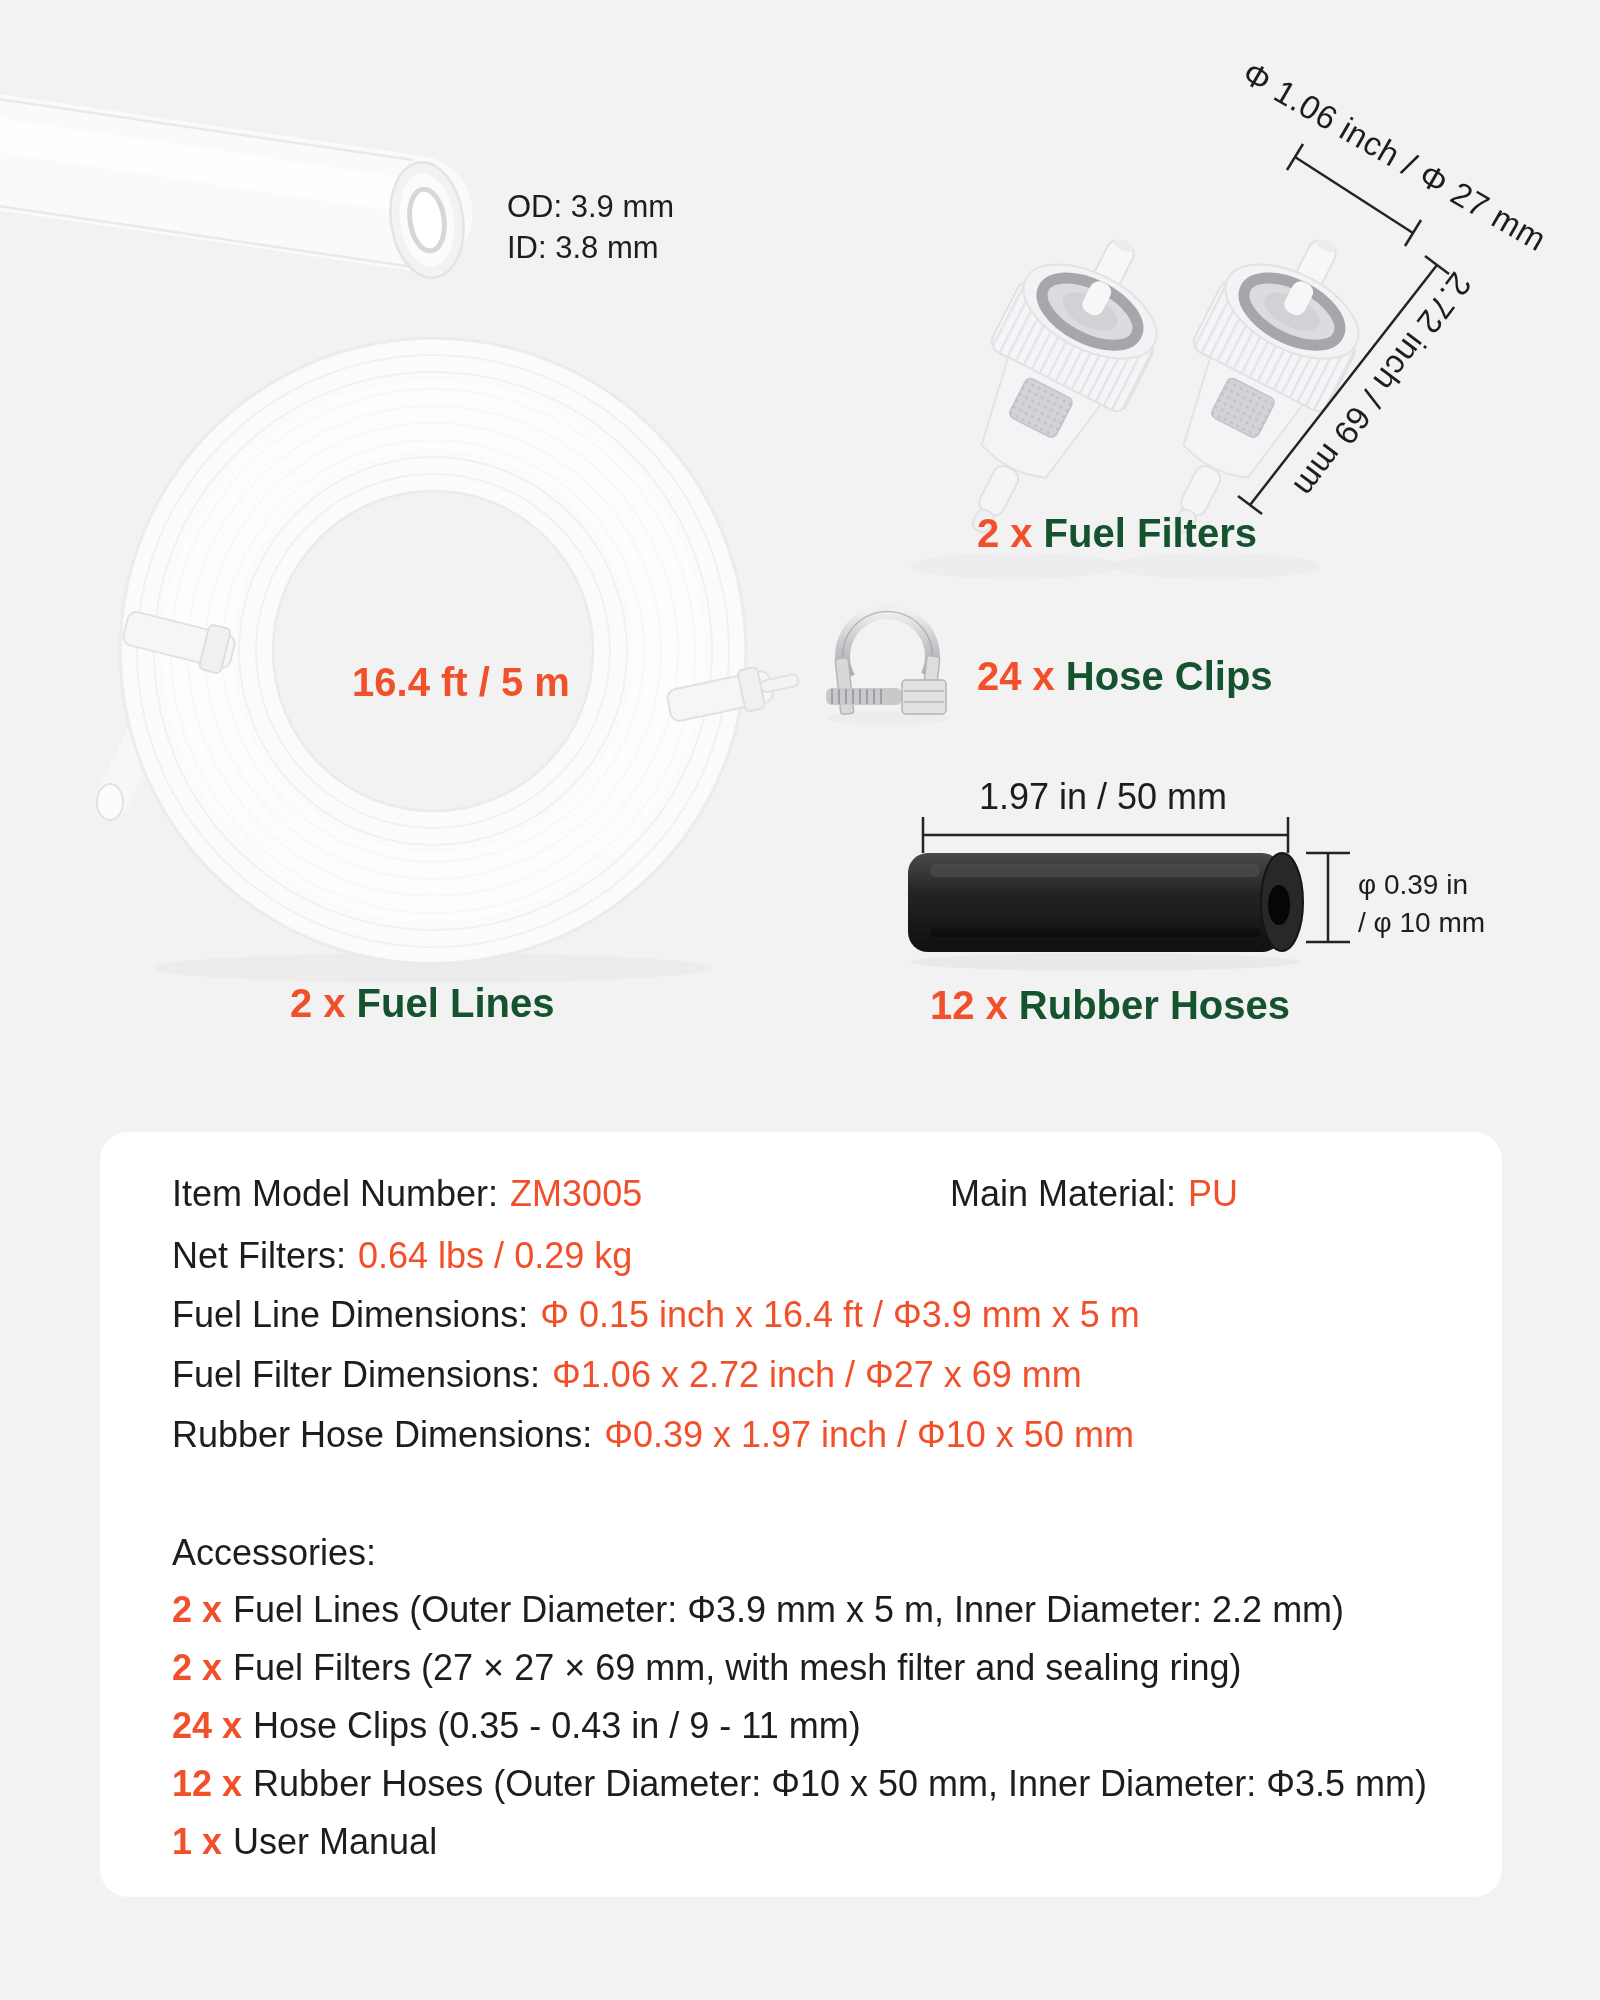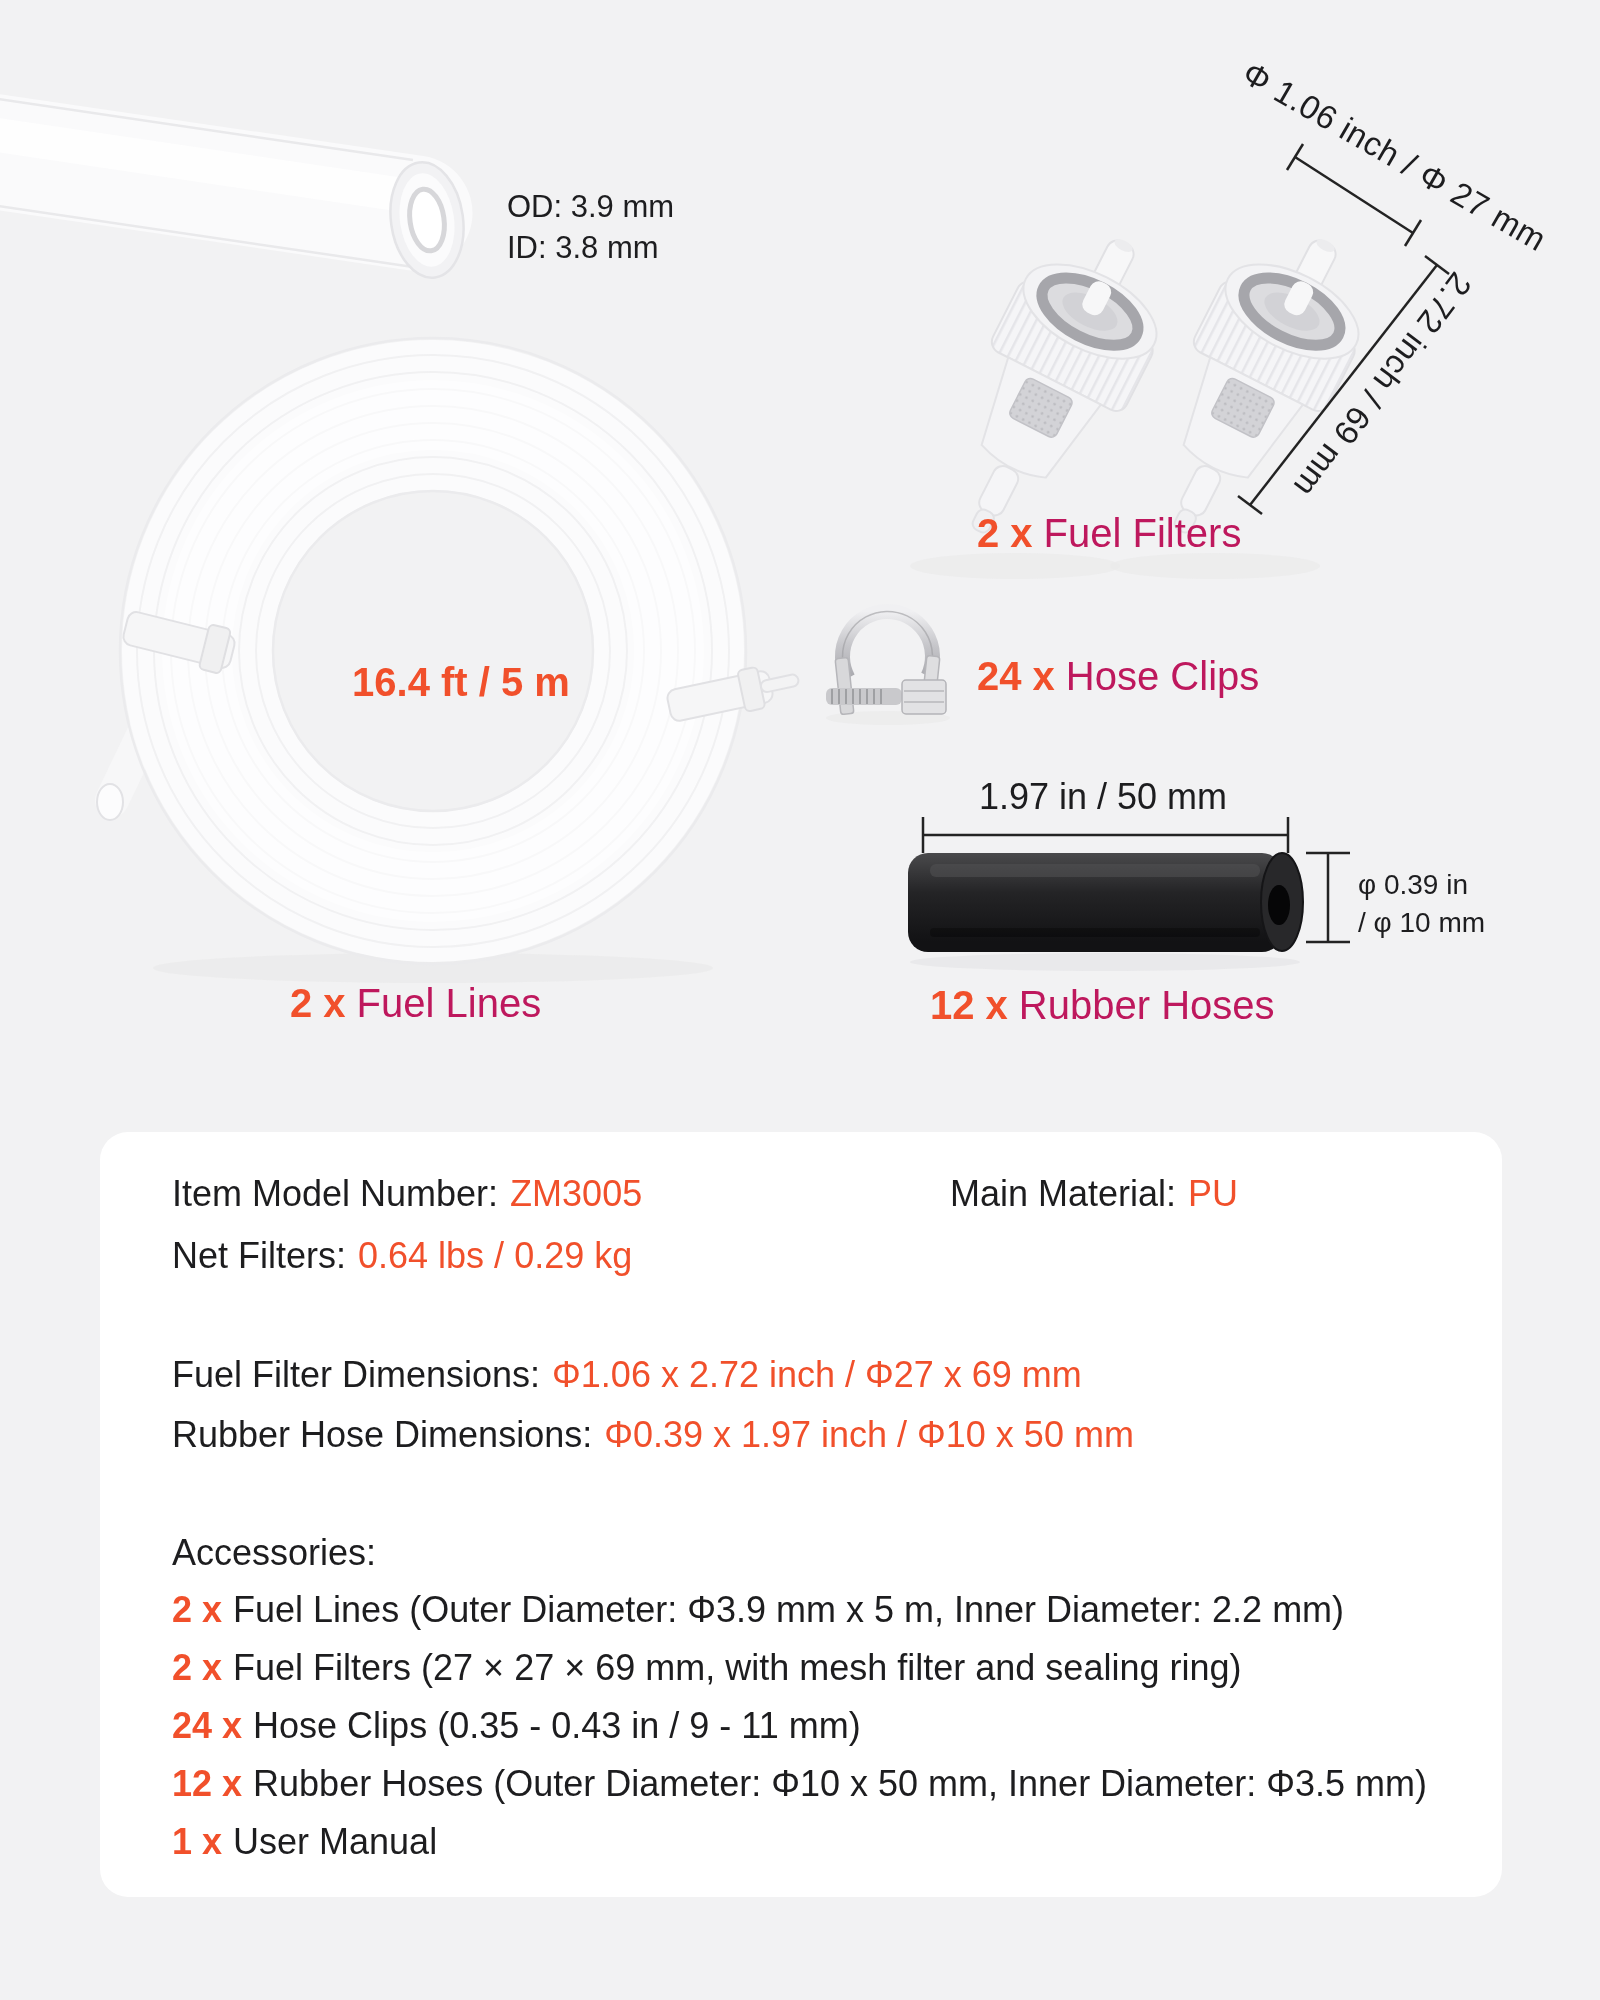--- a/index.html
+++ b/index.html
@@ -19,21 +19,21 @@
   .dim-filter-len{left:1479px;top:288px;transform:rotate(127deg);}
   
   .coil-length{left:461px;top:682px;transform:translate(-50%,-50%);
     font-size:40px;font-weight:700;color:#F1502B;}
   
   .hose-length{left:1103px;top:797px;transform:translate(-50%,-50%);font-size:36px;}
   .hose-dia{left:1358px;top:866px;font-size:28px;line-height:38px;white-space:nowrap;}
   
   .item-label{display:flex;align-items:baseline;gap:11px;font-size:40px;}
   .item-label .cnt{font-weight:700;color:#F1502B;}
-  .item-label .nm{font-weight:400;color:#be185d;}
+  .item-label .nm{font-weight:700;color:#14532d;}
   .lbl-fuel-lines{left:290px;top:981px;}
   .lbl-fuel-filters{left:977px;top:511px;}
   .lbl-hose-clips{left:977px;top:654px;}
   .lbl-rubber-hoses{left:930px;top:983px;}
   
   .card{position:absolute;left:100px;top:1132px;width:1402px;height:765px;
     background:#ffffff;border-radius:28px;z-index:2;}
   .row{position:absolute;left:72px;font-size:36px;line-height:44px;white-space:nowrap;color:#1d1d1f;}
   .row .val{font-weight:400;color:#F1502B;margin-left:12px;}
   .row .cnt{font-weight:700;color:#F1502B;margin-right:11px;}
@@ -223,20 +223,23 @@
   <div class="card">
     <div class="row r-model">
       <span>Item Model Number:</span><span class="val">ZM3005</span>
     </div>
     <div class="row r-material">
       <span>Main Material:</span><span class="val">PU</span>
     </div>
     <div class="row r-weight">
       <span>Net Filters:</span><span class="val">0.64 lbs / 0.29 kg</span>
     </div>
+    <div class="row r-fldim">
+      <span>Fuel Line Dimensions:</span><span class="val">Φ 0.15 inch x 16.4 ft / Φ3.9 mm x 5 m</span>
+    </div>
     <div class="row r-ffdim">
       <span>Fuel Filter Dimensions:</span><span class="val">Φ1.06 x 2.72 inch / Φ27 x 69 mm</span>
     </div>
     <div class="row r-rhdim">
       <span>Rubber Hose Dimensions:</span><span class="val">Φ0.39 x 1.97 inch / Φ10 x 50 mm</span>
     </div>
     <div class="row r-acct">Accessories:</div>
     <div class="row r-acc0">
       <span class="cnt">2 x</span><span>Fuel Lines (Outer Diameter: Φ3.9 mm x 5 m, Inner Diameter: 2.2 mm)</span>
     </div>

